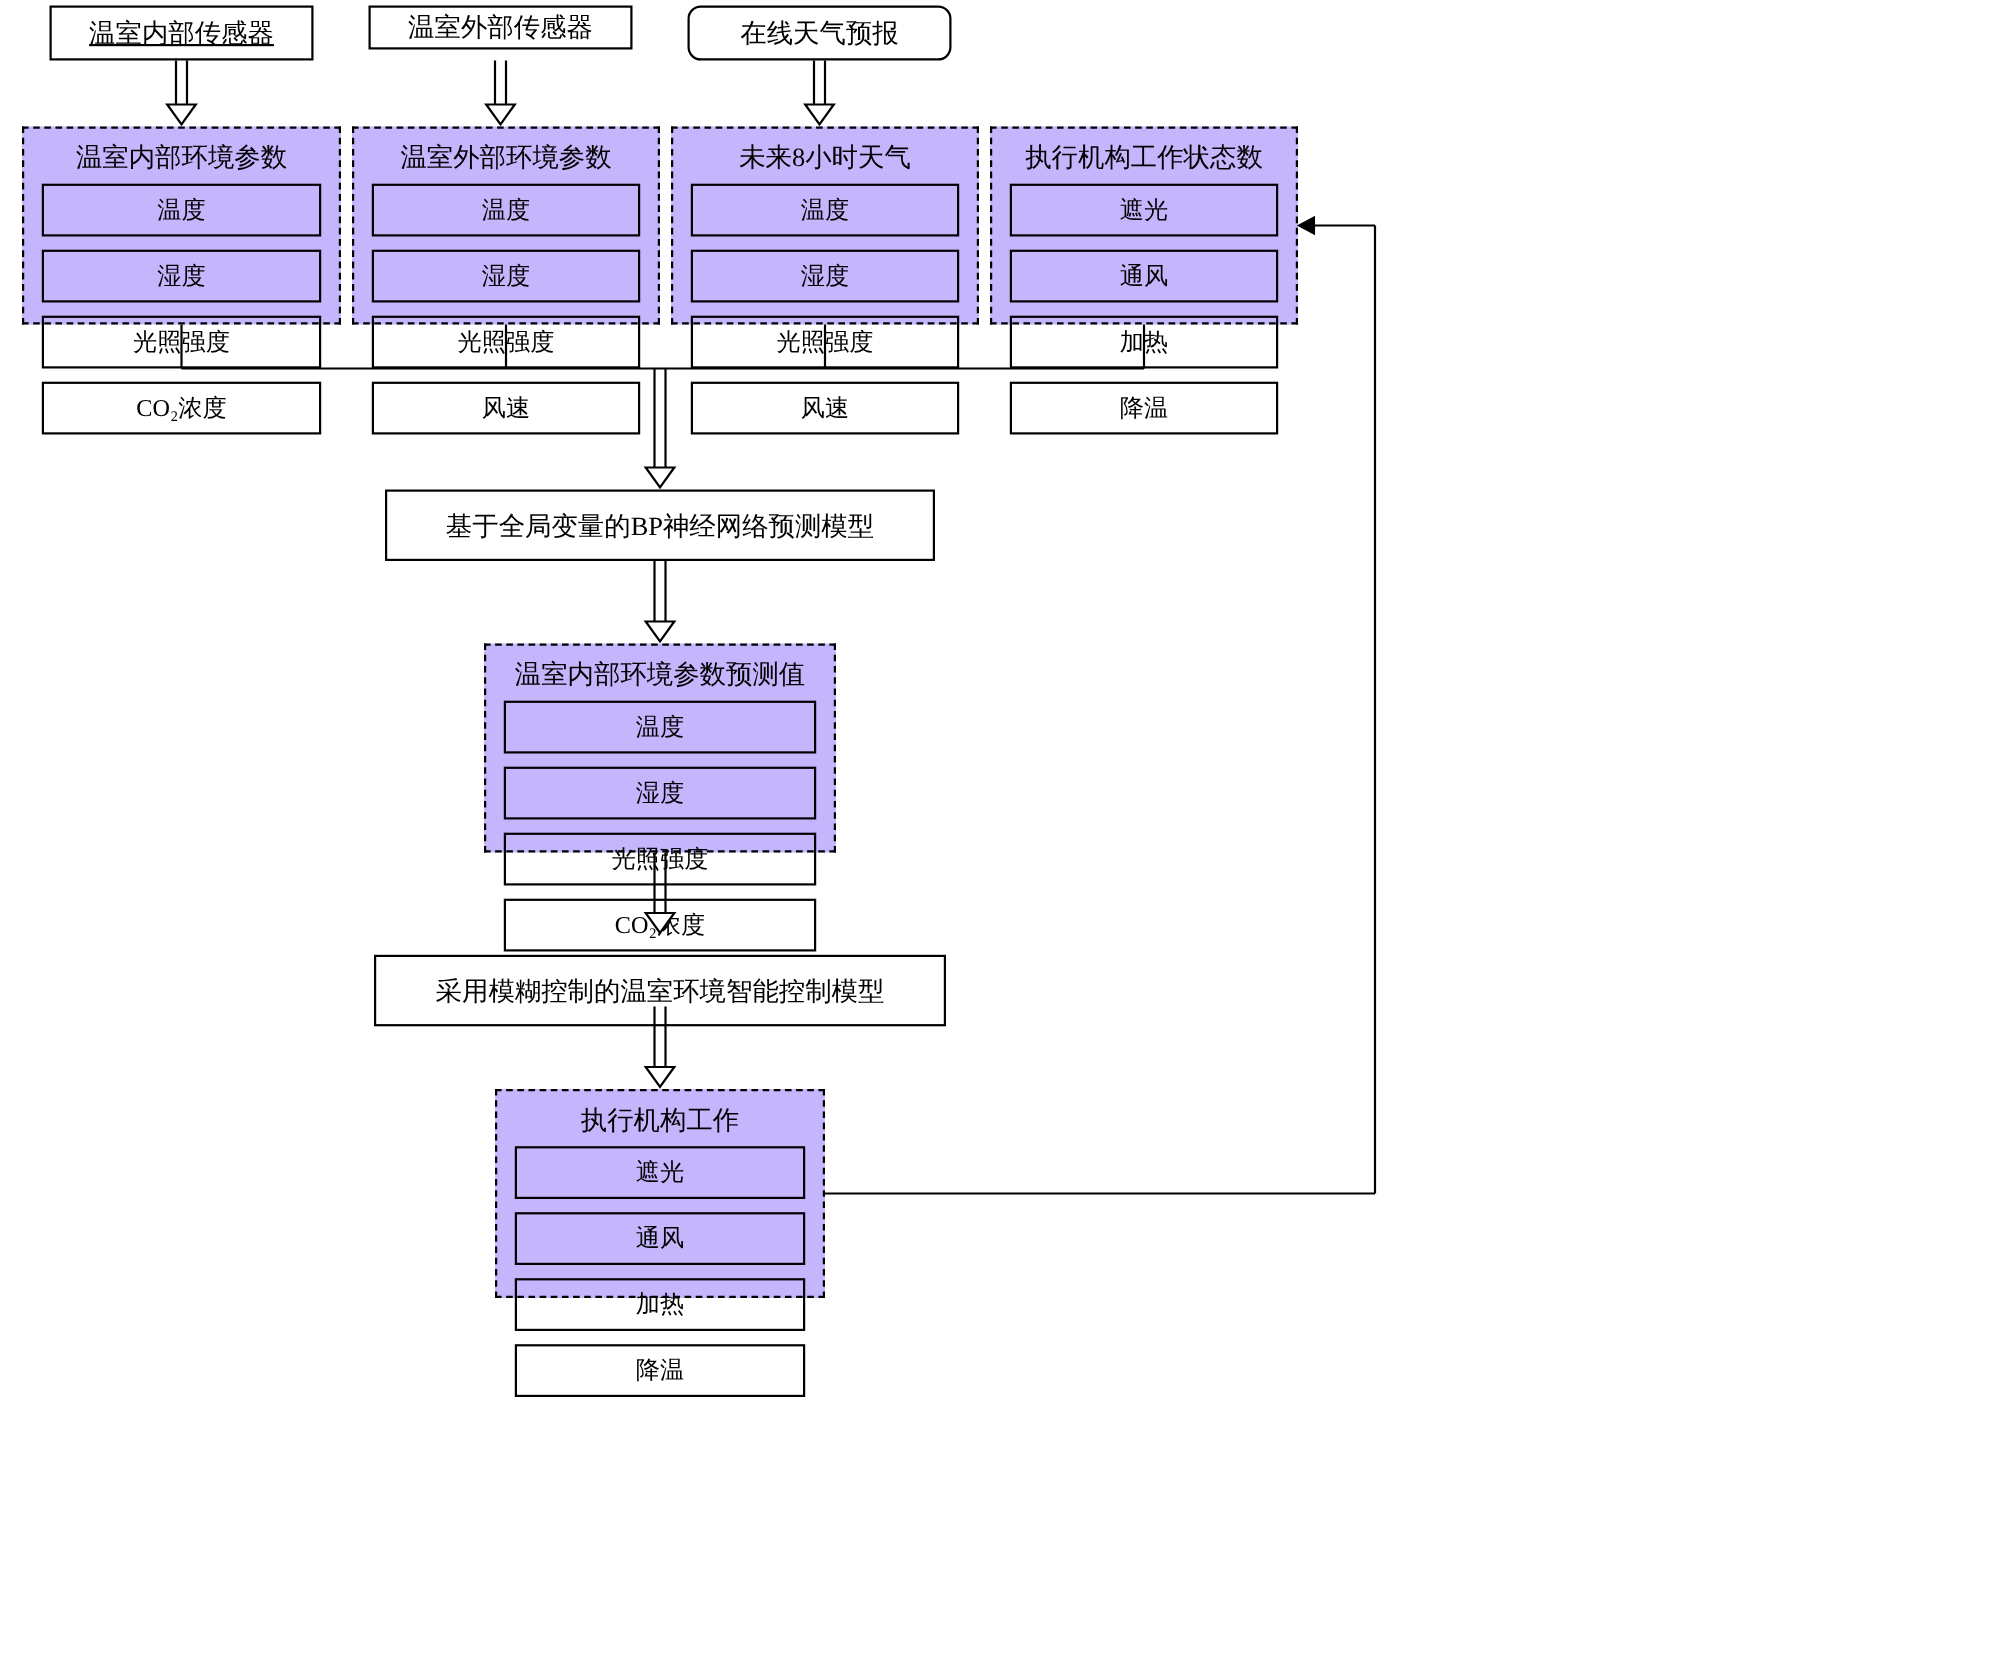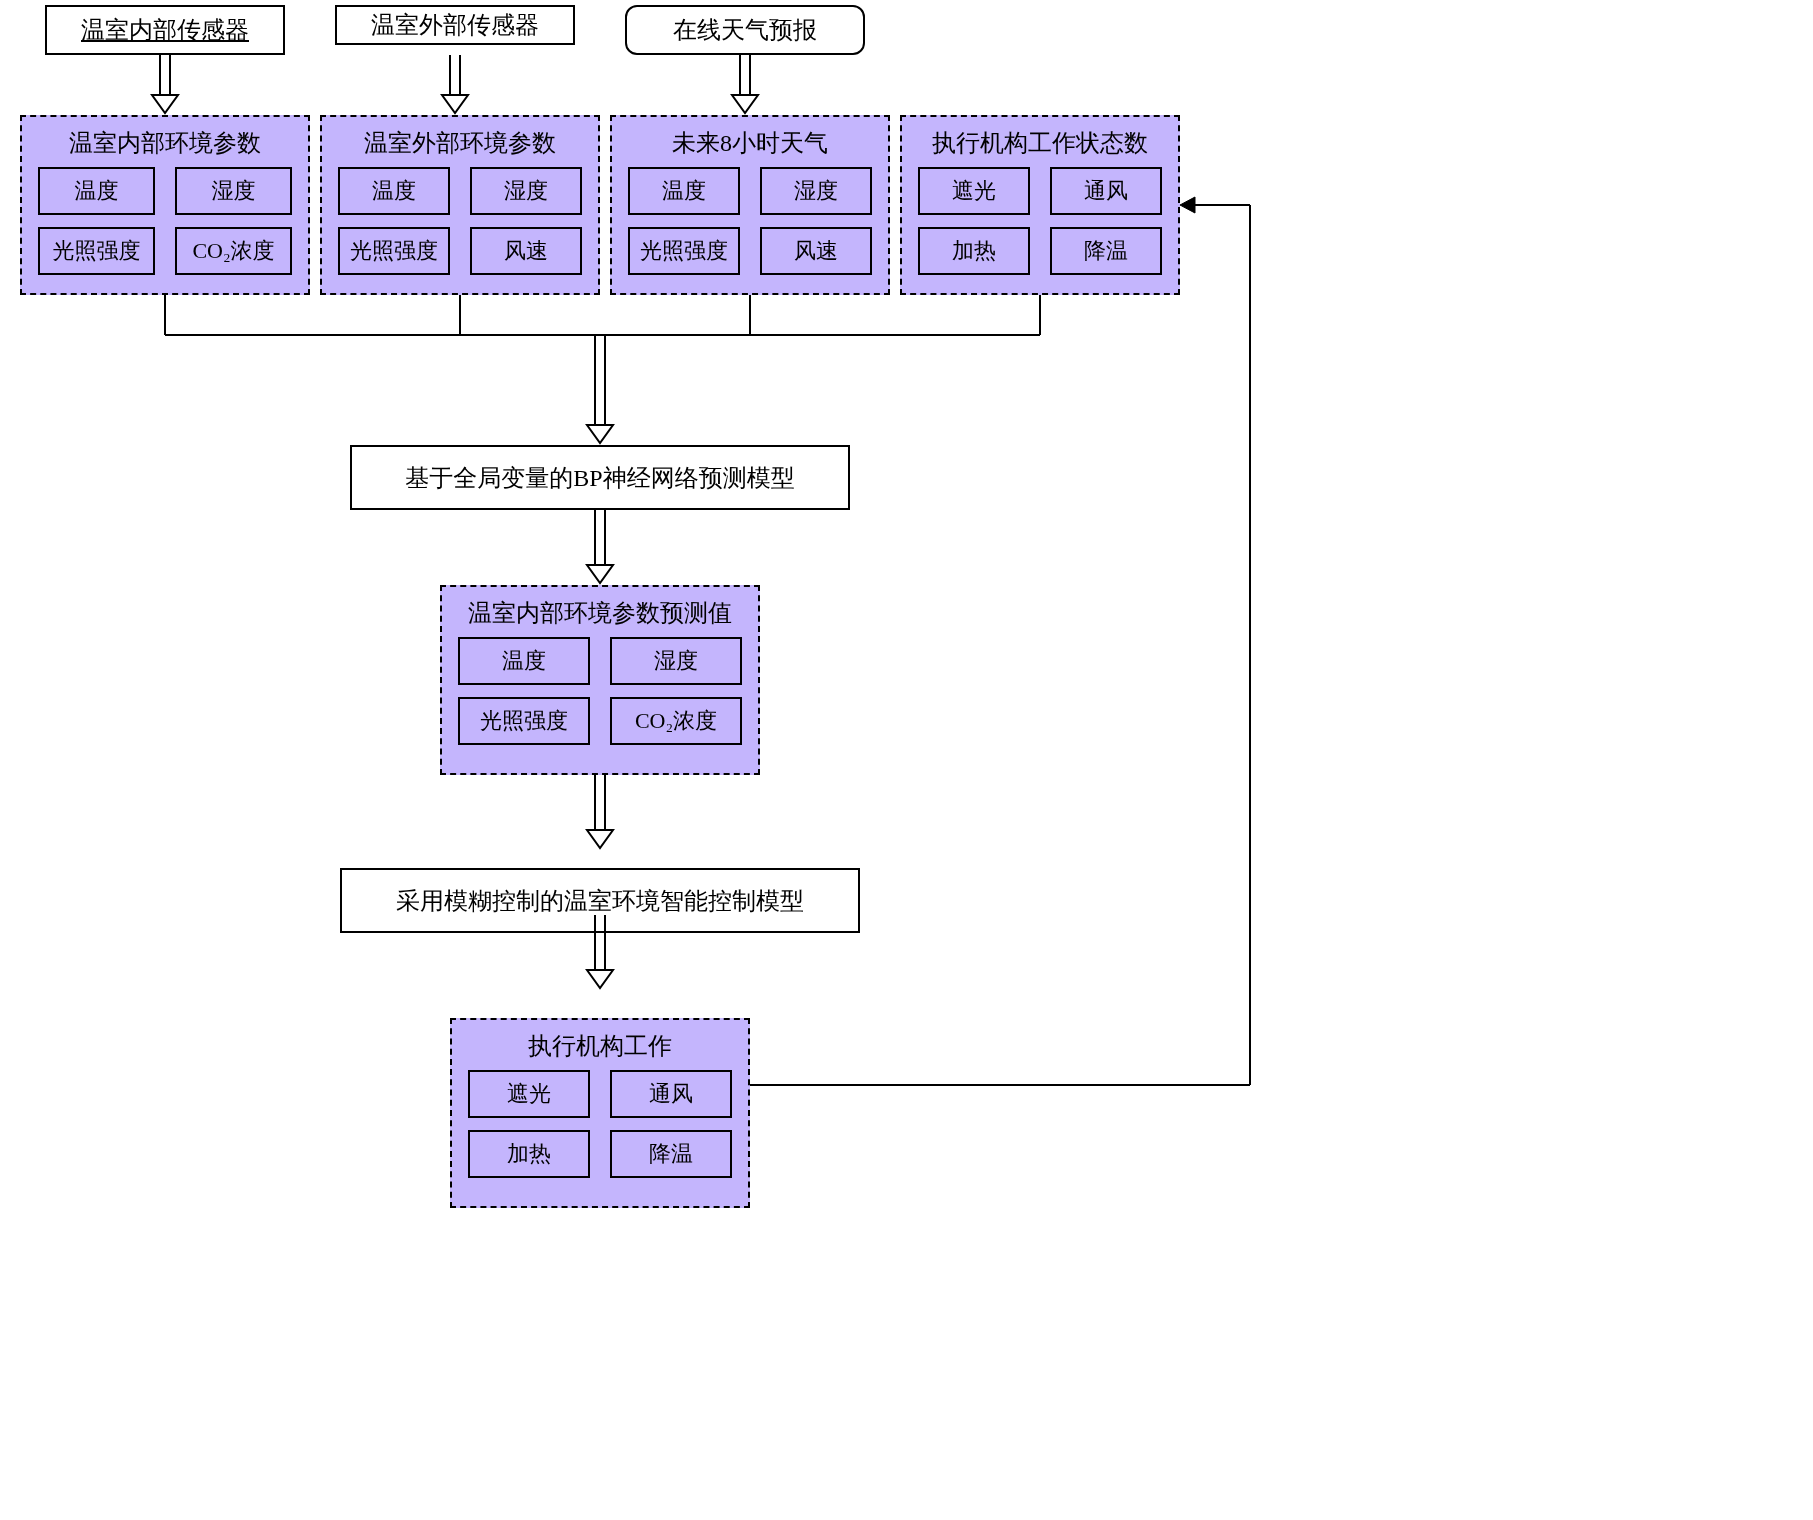--- a/index.html
+++ b/index.html
@@ -27,21 +27,21 @@
     background: #c4b5fd;
   }
   .dashed-title {
     text-align: center;
     font-size: 24px;
     margin-top: 10px;
     margin-bottom: 8px;
   }
   .item-grid {
     display: grid;
-    grid-template-columns: 1fr 1fr;
+    grid-template-columns: 1fr;
     gap: 12px 20px;
     padding: 0 16px 14px 16px;
   }
   .item-cell {
     border: 2px solid #000;
     height: 48px;
     display: flex;
     align-items: center;
     justify-content: center;
     font-size: 22px;
@@ -205,21 +205,21 @@
 <div class="solid-box" style="left:340px; top:850px; width:520px; height:65px;margin-top:18px;">
   <span>采用模糊控制的温室环境智能控制模型</span>
 </div>
 
 <svg class="connector" style="left:590px; top:915px; width:20px; height:80px;">
   <line x1="5" y1="0" x2="5" y2="55" stroke="#000" stroke-width="2"></line>
   <line x1="15" y1="0" x2="15" y2="55" stroke="#000" stroke-width="2"></line>
   <polygon points="-3,55 23,55 10,73" fill="#fff" stroke="#000" stroke-width="2"></polygon>
 </svg>
 
-<div class="dashed-box" style="left:450px; top:1018px; width:300px; height:190px;">
+<div class="dashed-box" style="left:450px; top:990px; width:300px; height:190px;">
   <div class="dashed-title">执行机构工作</div>
   <div class="item-grid">
     <div class="item-cell">
         <span>遮光</span>
       </div>
     <div class="item-cell">
         <span>通风</span>
       </div>
     <div class="item-cell">
         <span>加热</span>

